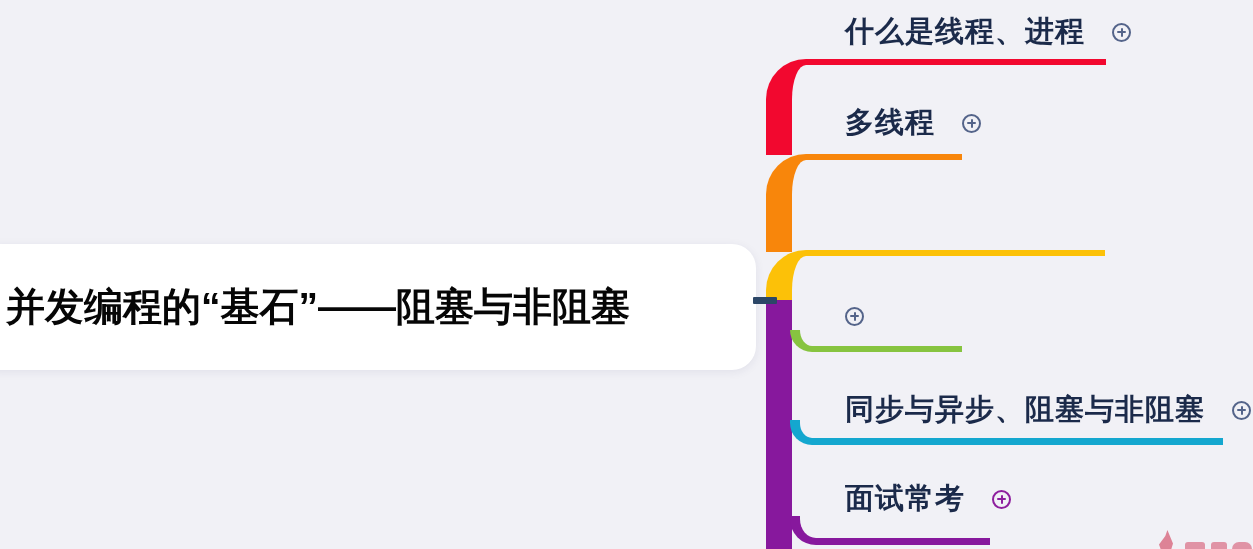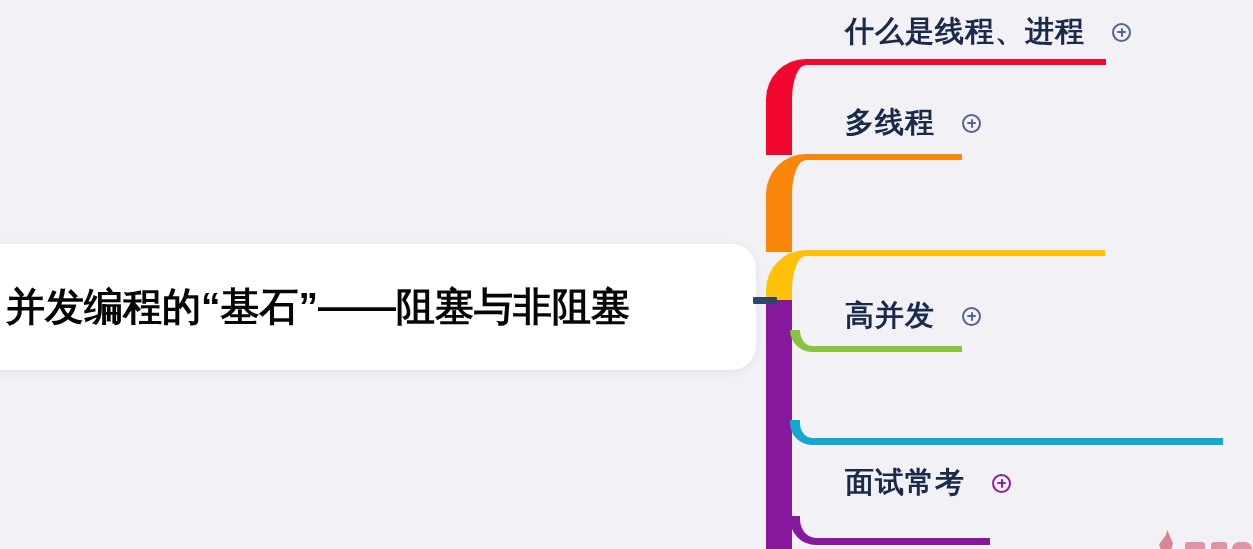--- a/index.html
+++ b/index.html
@@ -39,21 +39,21 @@
   }
   .root-title{
     font-size:39px;font-weight:700;color:#060606;white-space:nowrap;letter-spacing:0;
   }
 
   
   .label-row{
     position:absolute;left:845px;height:30px;z-index:5;
     display:flex;align-items:center;gap:27px;white-space:nowrap;justify-content:space-between;
   }
-  .r1{top:17px;} .r2{top:108px;} .r3{top:202px;} .r4{top:301px;} .r5{top:395px;} .r6{top:468px;}
+  .r1{top:17px;} .r2{top:108px;} .r3{top:202px;} .r4{top:301px;} .r5{top:395px;} .r6{top:484px;}
   .branch-label{
     font-size:29px;font-weight:600;color:#1B2A4A;cursor:pointer;letter-spacing:1px;
   }
   
   .expand-icon{
     position:relative;width:19px;height:19px;border:2px solid currentColor;border-radius:50%;
     box-sizing:border-box;flex:0 0 auto;cursor:pointer;
   }
   .expand-icon .pbar{position:absolute;background:currentColor;border-radius:1px;}
   .expand-icon .pbar.h{left:3px;top:6.5px;width:9px;height:2px;}
@@ -100,27 +100,33 @@
   <div class="label-row r2">
     <span class="branch-label" style="color: rgb(27, 42, 74);">多线程</span>
     <span class="expand-icon" style="color: rgb(84, 100, 138);">
         <span class="pbar h"></span>
         <span class="pbar v"></span>
       </span>
   </div>
 
 
   <div class="label-row r4">
-    <span class="branch-label" style="color: rgb(27, 42, 74);">高并发</span>
     <span class="expand-icon" style="color: rgb(84, 100, 138);">
         <span class="pbar h"></span>
         <span class="pbar v"></span>
       </span>
   </div>
 
+  <div class="label-row r5">
+    <span class="branch-label" style="color: rgb(27, 42, 74);">同步与异步、阻塞与非阻塞</span>
+    <span class="expand-icon" style="color: rgb(84, 100, 138);">
+        <span class="pbar h"></span>
+        <span class="pbar v"></span>
+      </span>
+  </div>
 
   <div class="label-row r6">
     <span class="branch-label" style="color: rgb(27, 42, 74);">面试常考</span>
     <span class="expand-icon" style="color: rgb(142, 31, 158);">
         <span class="pbar h"></span>
         <span class="pbar v"></span>
       </span>
   </div>
 
   <div class="watermark">

